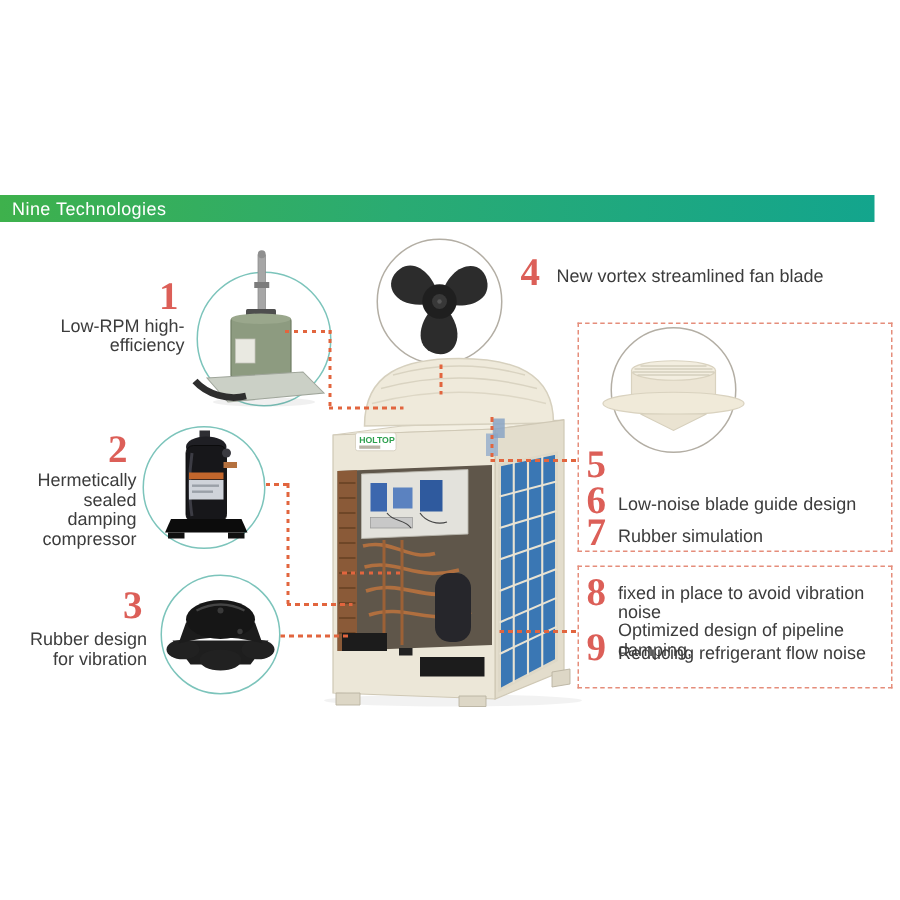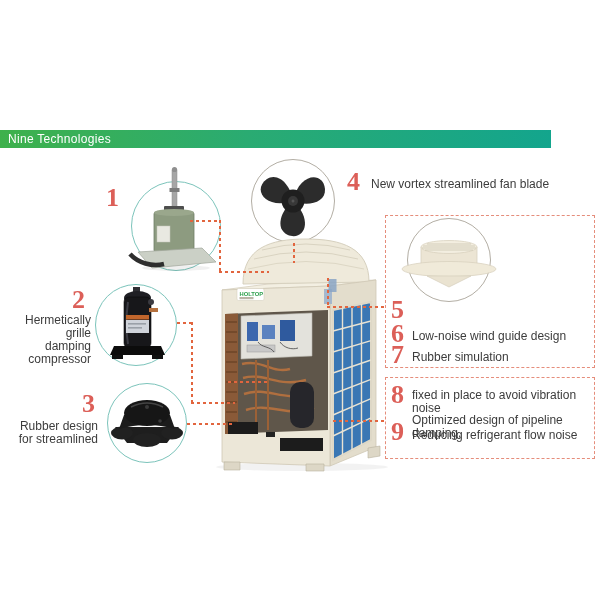--- a/index.html
+++ b/index.html
@@ -1,19 +1,19 @@
 <!DOCTYPE html>
 <html><head>
 <meta charset="utf-8">
 <style>
   html,body{margin:0;padding:0;background:#fff;}
   #page{position:relative;width:600px;height:600px;background:#ffffff;overflow:hidden;
         font-family:"Liberation Sans",sans-serif;}
   .banner{position:absolute;left:0;top:130px;width:551px;height:18px;
-          background:linear-gradient(90deg,#3eb14c 0%,#2aab72 45%,#13a58d 100%);}
+          background:linear-gradient(90deg,#3eb14c 0%,#2aab72 45%,#13a58d 100%);padding-left:32px;}
   .banner-title{position:absolute;left:8px;top:0;height:18px;line-height:18px;
           color:#ffffff;font-size:12px;letter-spacing:.3px;}
   .num{position:absolute;font-family:"Liberation Serif",serif;font-weight:bold;
        font-size:26px;line-height:1;color:#dc5f58;}
   .lbl{position:absolute;font-size:12px;line-height:13px;color:#3c3c3c;}
   .lbl.r{text-align:right;}
   .circle{position:absolute;border-radius:50%;background:#fff;box-sizing:border-box;}
   .c-teal{border:1.5px solid #7cc4bb;}
   .c-gray{border:1px solid #b3aea4;}
   .photo{position:absolute;overflow:visible;}
@@ -27,32 +27,33 @@
 <body>
 
 <div id="page">
 
   <div class="banner">
     <div class="banner-title">Nine Technologies</div>
   </div>
 
   <div class="num" style="left:106px;top:185px">1</div>
   <div class="lbl r" style="left:0;top:211px;width:123px">
+    <div>Low-RPM high-efficiency</div>
   </div>
 
   <div class="num" style="left:72px;top:287px">2</div>
   <div class="lbl r" style="left:0;top:314px;width:91px">
-    <div>Hermetically grille</div>
+    <div>Hermetically sealed</div>
     <div>damping compressor</div>
   </div>
 
   <div class="num" style="left:82px;top:391px">3</div>
   <div class="lbl r" style="left:0;top:420px;width:98px">
     <div>Rubber design</div>
-    <div>for streamlined</div>
+    <div>for vibration</div>
   </div>
 
   <div class="circle c-teal" style="left:131px;top:181px;width:90px;height:90px"></div>
   <svg class="photo" style="left:128px;top:162px" width="96" height="112" viewBox="0 0 96 112">
     <ellipse cx="48" cy="106" rx="34" ry="3" fill="#000" opacity="0.06"></ellipse>
     <rect x="44" y="8" width="5" height="44" fill="#a6a6a6" stroke="#8a8a8a" stroke-width="0.5"></rect>
     <circle cx="46.5" cy="7.5" r="2.6" fill="#8f8f8f"></circle>
     <rect x="41.5" y="26" width="10" height="4" fill="#7c7c7c"></rect>
     <rect x="36" y="44" width="20" height="7" rx="1" fill="#4e4e4e"></rect>
     <rect x="26" y="50" width="40" height="40" rx="2" fill="#8d9b80" stroke="#707e64" stroke-width="0.8"></rect>
@@ -176,21 +177,21 @@
 
   <div class="num" style="left:347px;top:169px">4</div>
   <div class="lbl" style="left:371px;top:178px">New vortex streamlined fan blade</div>
 
   <div class="dbox" style="left:385px;top:215px;width:210px;height:153px"></div>
   <div class="dbox" style="left:385px;top:377px;width:210px;height:82px"></div>
 
   <div class="num" style="left:391px;top:297px">5</div>
 
   <div class="num" style="left:391px;top:321px">6</div>
-  <div class="lbl" style="left:412px;top:330px">Low-noise wind guide design</div>
+  <div class="lbl" style="left:412px;top:330px">Low-noise blade guide design</div>
 
   <div class="num" style="left:391px;top:342px">7</div>
   <div class="lbl" style="left:412px;top:351px">Rubber simulation</div>
 
   <div class="num" style="left:391px;top:382px">8</div>
   <div class="lbl" style="left:412px;top:389px;width:184px;line-height:12.5px">
     <div>fixed in place to avoid vibration noise</div>
     <div>Optimized design of pipeline damping,</div>
   </div>
 

